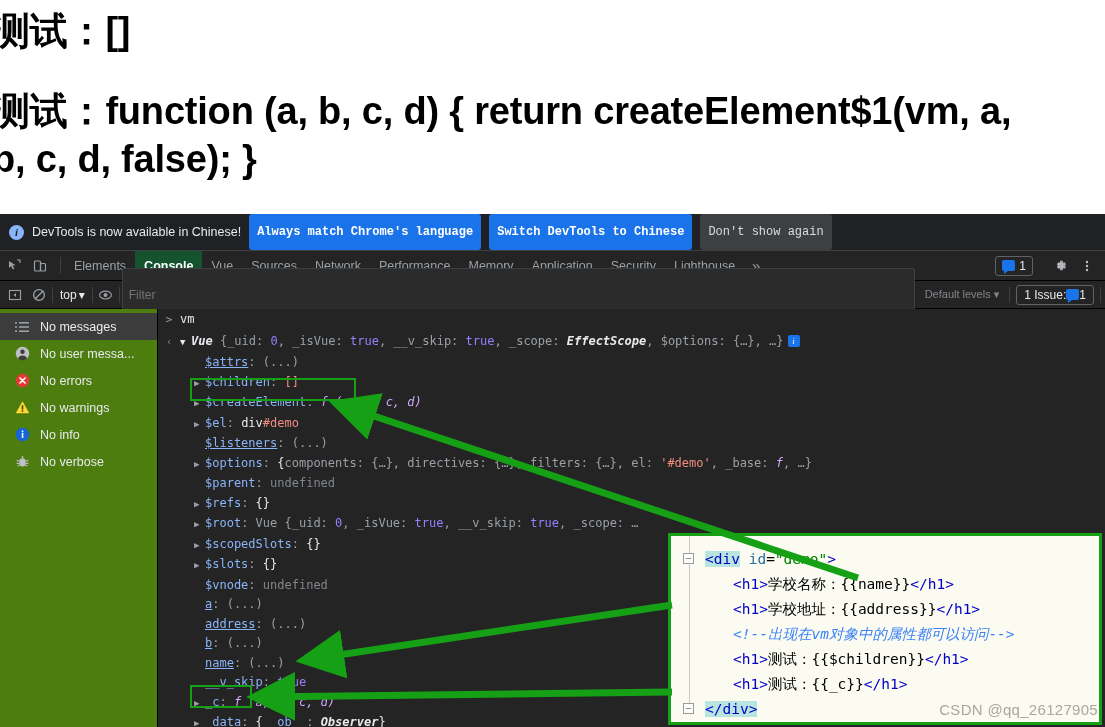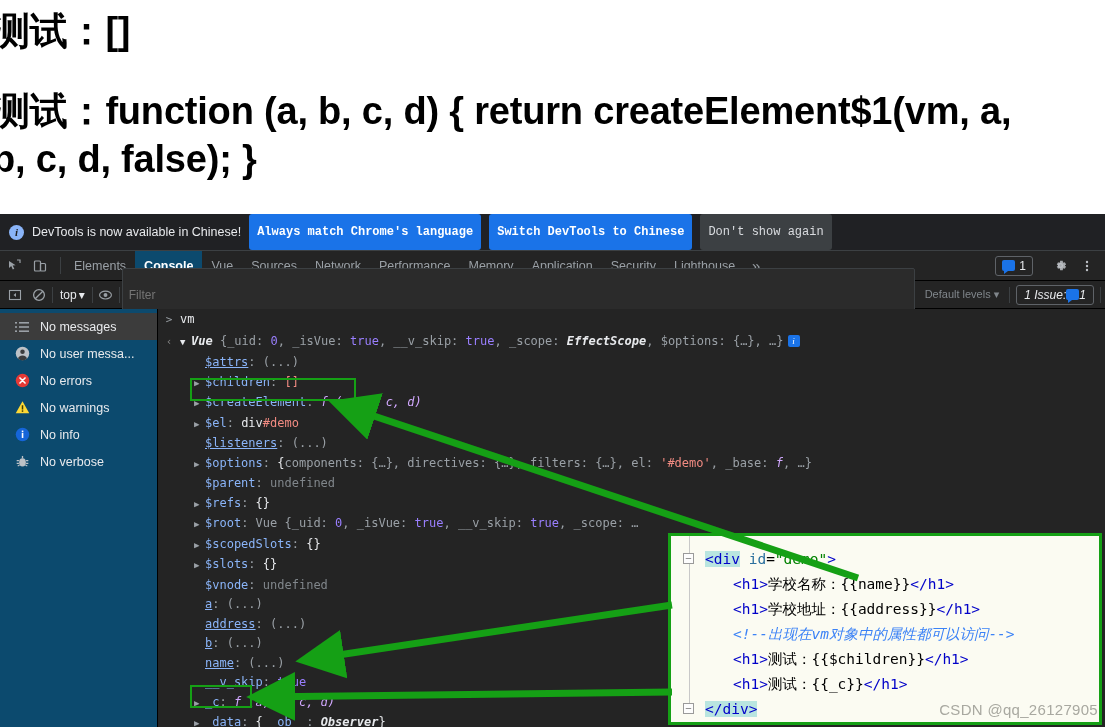--- a/index.html
+++ b/index.html
@@ -72,21 +72,21 @@
   .tb-icobtn {
     width: 24px; height: 24px; display: flex; align-items: center; justify-content: center;
     cursor: pointer; color: #9aa0a6;
   }
   .tb-sep { width: 1px; background: #3c4043; margin: 6px 4px; }
   .tabs { display: flex; align-items: stretch; flex: 1 1 auto; min-width: 0; }
   .tab {
     display: flex; align-items: center; padding: 0 9px;
     font-size: 12.5px; color: #9aa0a6; white-space: nowrap; cursor: pointer;
   }
-  .tab.active { background: #0c4a6e; color: #fff; font-weight: bold; }
+  .tab.active { background: #14532d; color: #fff; font-weight: bold; }
   .tab.more { color: #9aa0a6; font-size: 15px; padding: 0 8px; }
   .tb-right { display: flex; align-items: center; gap: 3px; padding-right: 6px; }
   .issue-pill {
     display: flex; align-items: center; gap: 4px;
     border: 1px solid #5f6368; border-radius: 3px;
     padding: 2px 6px; font-size: 12px; color: #e8eaed; cursor: pointer;
   }
   .msgicon {
     width: 13px; height: 11px; background: #1a73e8; border-radius: 2px;
     position: relative; flex: 0 0 auto;
@@ -117,27 +117,27 @@
     font-family: "Liberation Sans", sans-serif;
   }
   .levels {
     font-size: 11px; color: #80868b; padding: 0 8px; white-space: nowrap; cursor: pointer;
   }
   .vbar { width: 1px; height: 16px; background: #3c4043; }
   .issues-chip {
     display: flex; align-items: center; 
     border: 1px solid #5f6368; border-radius: 3px;
     padding: 2px 7px; font-size: 12px; color: #e8eaed;
-    white-space: nowrap; cursor: pointer; margin: 0 4px; font-style: italic;
+    white-space: nowrap; cursor: pointer; margin: 0 4px;
   }
 
   
   .dt-body { display: flex; height: 418px; }
   .sidebar {
-    width: 158px; flex: 0 0 158px; background: #0c4a6e;
+    width: 158px; flex: 0 0 158px; background: #4d7c0f;
     border-right: 1px solid #000; padding-top: 4px; box-sizing: border-box;
   }
   .side-item {
     display: flex; align-items: center; gap: 10px;
     height: 27px; padding-left: 14px; font-size: 12.5px; color: #e8eaed;
     cursor: pointer;
   }
   .side-item.selected { background: #3c3c3c; }
   .side-ico { width: 16px; display: flex; align-items: center; justify-content: center; flex: 0 0 16px; }
 

